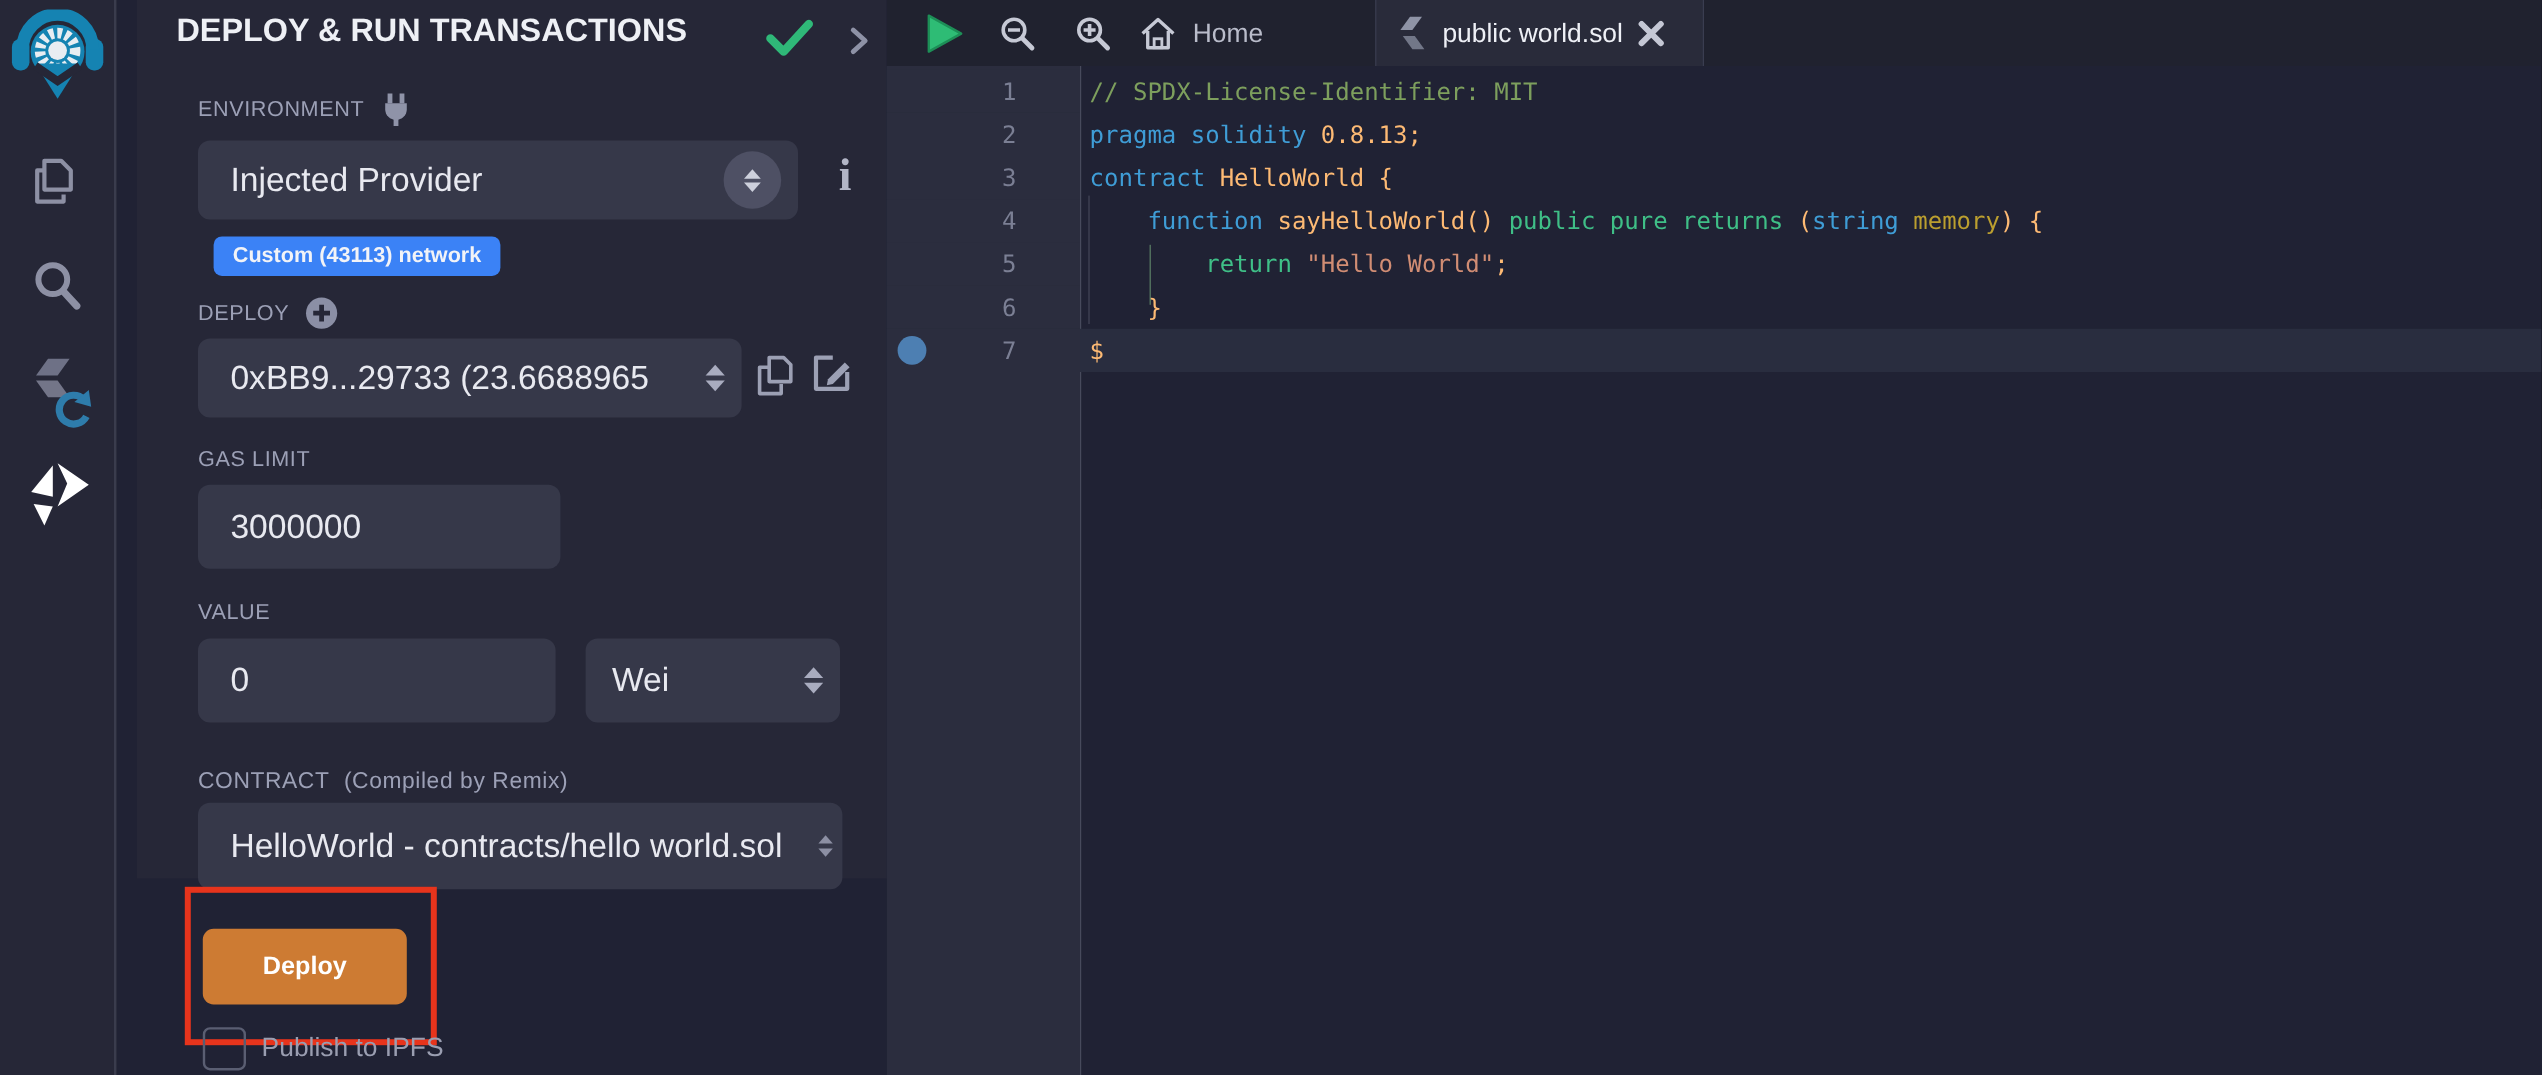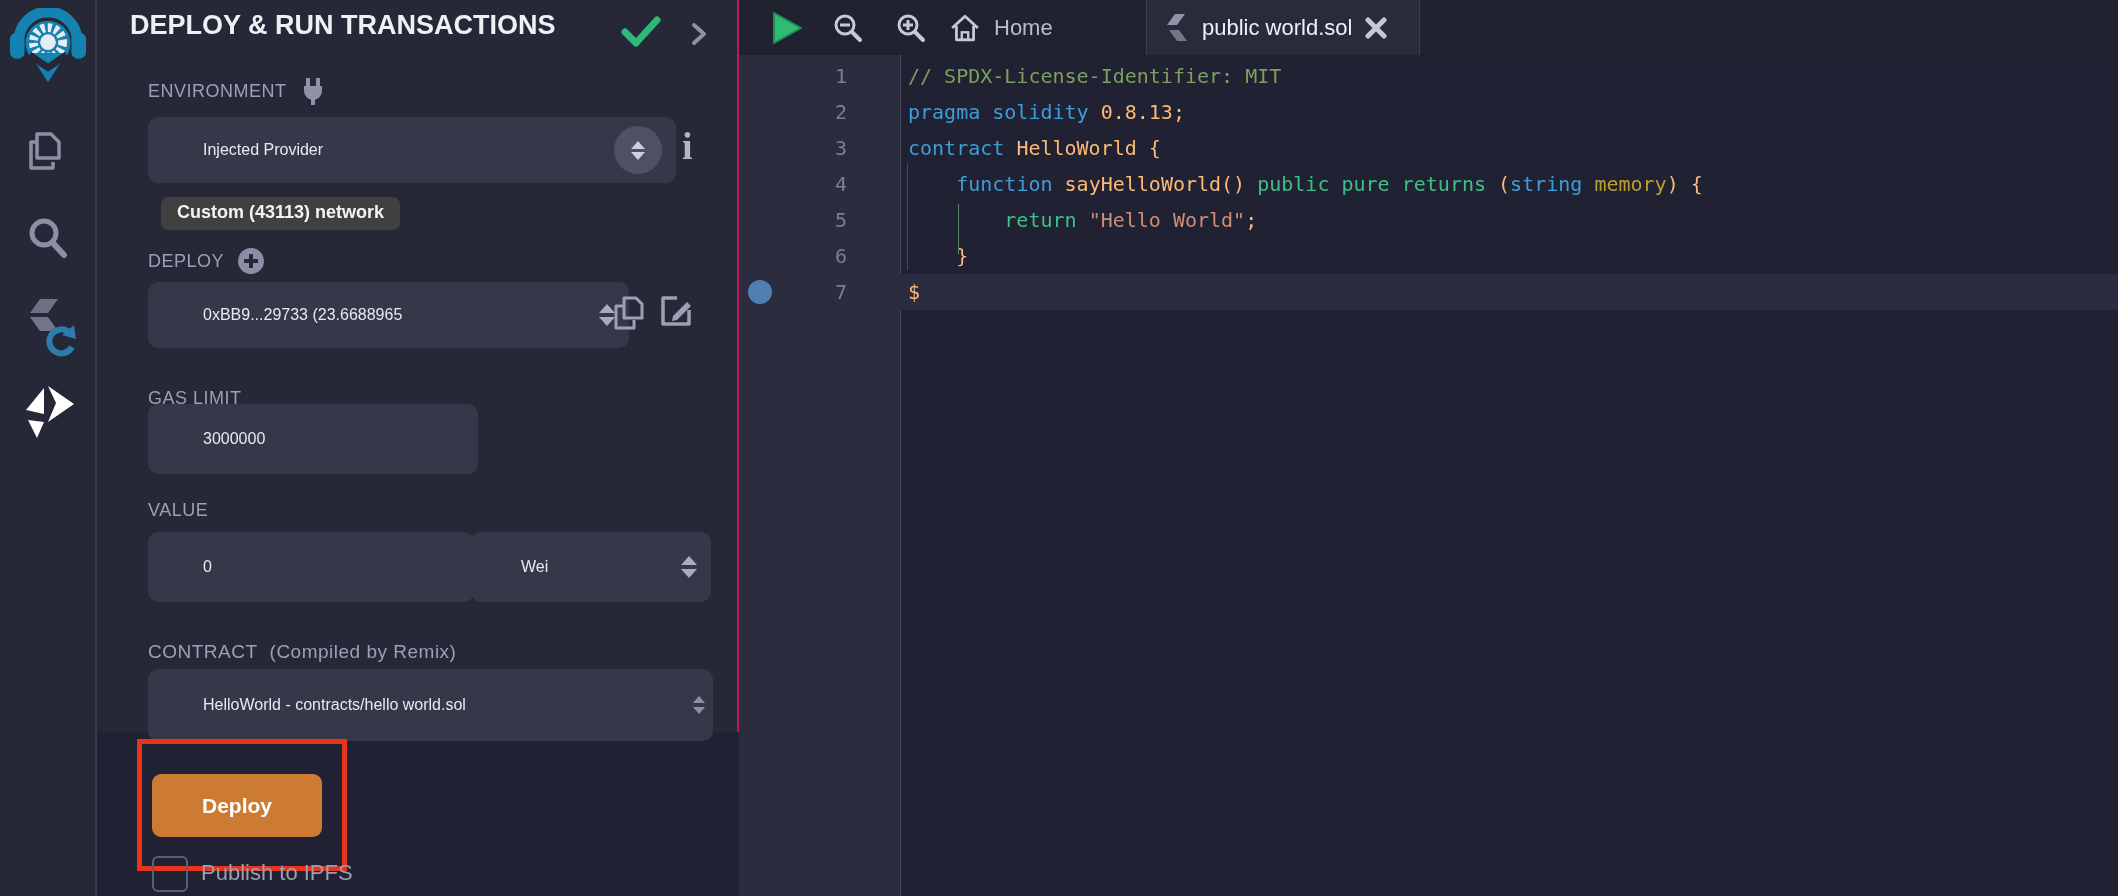--- a/index.html
+++ b/index.html
@@ -4,36 +4,36 @@
 <style>
   html,body{margin:0;padding:0;background:#16171f;}
   .canvas{position:relative;width:2118px;height:896px;background:#202234;overflow:hidden;
           font-family:"Liberation Sans",sans-serif;-webkit-font-smoothing:antialiased;}
 
   
   .activity-bar{position:absolute;left:0;top:0;width:95px;height:896px;background:#262737;border-right:2px solid #3a3c4d;}
   .act-icon{position:absolute;left:0;width:95px;display:flex;justify-content:center;}
 
   
-  .side-panel{position:absolute;left:97px;top:0;width:640px;height:732px;background:#262737;border-right:2px solid #be185d;}
+  .side-panel{position:absolute;left:114px;top:0;width:640px;height:732px;background:#262737;border-right:2px solid #be185d;}
   .panel-title{position:absolute;left:33px;top:10px;font-size:27px;font-weight:600;color:#eef0f5;white-space:nowrap;}
   .hdr-check{position:absolute;left:524px;top:16px;}
   .hdr-chevron{position:absolute;left:592px;top:20px;}
   .sec-label{position:absolute;font-size:18px;color:#9ca0b6;letter-spacing:.5px;white-space:nowrap;display:flex;align-items:center;gap:12px;}
-  .ctl{position:absolute;background:#363849;border-radius:10px;color:#e8e9f0;font-size:16px;display:flex;align-items:center;white-space:nowrap;overflow:hidden;padding-left:28px;}
+  .ctl{position:absolute;background:#363849;border-radius:10px;color:#e8e9f0;font-size:28px;display:flex;align-items:center;white-space:nowrap;overflow:hidden;}
   .ctl .val{padding-left:27px;}
   .caret-updown{position:absolute;right:14px;top:50%;transform:translateY(-50%);display:flex;flex-direction:column;gap:4px;align-items:center;}
   .caret-updown i{display:block;width:0;height:0;border-left:8px solid transparent;border-right:8px solid transparent;}
   .caret-updown i.up{border-bottom:9px solid #a9acbf;}
   .caret-updown i.dn{border-top:9px solid #a9acbf;}
   .caret-circle{position:absolute;right:14px;top:9px;width:48px;height:48px;border-radius:50%;background:#4e5064;display:flex;flex-direction:column;align-items:center;justify-content:center;gap:3px;}
   .caret-circle i{display:block;width:0;height:0;border-left:7px solid transparent;border-right:7px solid transparent;}
   .caret-circle i.up{border-bottom:8px solid #cdd0dc;}
   .caret-circle i.dn{border-top:8px solid #cdd0dc;}
-  .net-badge{position:absolute;left:64px;top:197px;background:#404040;border-radius:7px;padding:5px 16px 7px;color:#f2f3f7;font-size:18px;font-weight:bold;}
+  .net-badge{position:absolute;left:64px;top:197px;background:#3b82f6;border-radius:7px;padding:5px 16px 7px;color:#f2f3f7;font-size:18px;font-weight:bold;}
   .info-i{position:absolute;left:585px;top:124px;font-family:"Liberation Serif",serif;font-weight:bold;font-size:38px;color:#b2b5c6;}
   .icon-btn{position:absolute;}
   .red-annot{position:absolute;left:40px;top:739px;width:200px;height:122px;border:5px solid #e7341c;}
   .deploy-btn{position:absolute;left:55px;top:774px;width:170px;height:63px;background:#cd7b33;border:none;border-radius:9px;color:#fff;font-size:21px;font-weight:600;font-family:"Liberation Sans",sans-serif;}
   .ipfs-check{position:absolute;left:55px;top:856px;width:32px;height:32px;border:2px solid #5a5e72;border-radius:6px;background:transparent;}
   .ipfs-label{position:absolute;left:104px;top:860px;font-size:22px;color:#9a9eb1;text-align:right;}
   .contract-label-extra{font-size:19px;color:#9ca0b6;}
 
   
   .editor{position:absolute;left:739px;top:0;width:1379px;height:896px;background:#202234;}
@@ -156,21 +156,21 @@
         <path d="M12 12 h-8 v22 h18 v-8" fill="none" stroke="#9ca0b4" stroke-width="3" stroke-linejoin="round"></path>
       </svg>
     </span>
     <span class="icon-btn" style="left:562px;top:294px;">
       <svg width="36" height="36" viewBox="0 0 36 36">
         <path d="M30 16 v14 h-26 v-26 h14" fill="none" stroke="#9ca0b4" stroke-width="3.5" stroke-linejoin="round"></path>
         <path d="M14 22 l14 -14 l4 4 l-14 14 l-5 1 z" fill="#9ca0b4"></path>
       </svg>
     </span>
 
-    <div class="sec-label" style="left:51px;top:372px;margin-top:16px;">
+    <div class="sec-label" style="left:51px;top:372px;">
       <span>GAS LIMIT</span>
     </div>
     <div class="ctl" style="left:51px;top:404px;width:302px;height:70px;">
       <span class="val">3000000</span>
     </div>
 
     <div class="sec-label" style="left:51px;top:500px;">
       <span>VALUE</span>
     </div>
     <div class="ctl" style="left:51px;top:532px;width:298px;height:70px;">

